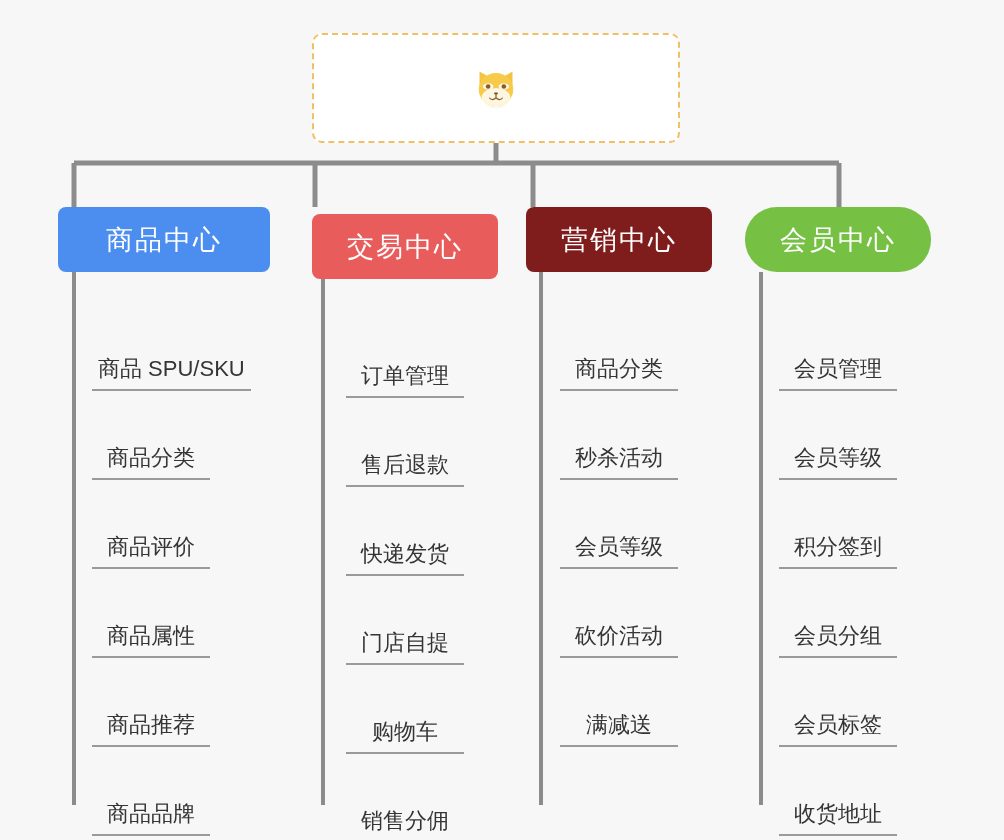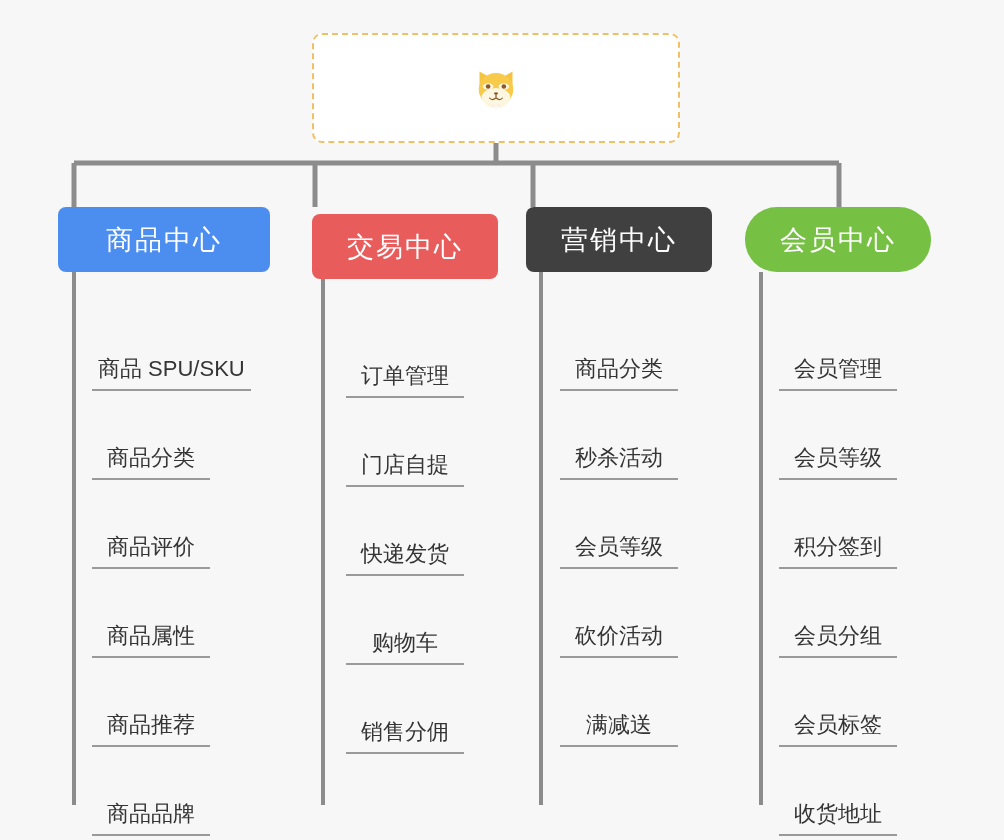--- a/index.html
+++ b/index.html
@@ -190,36 +190,39 @@
 
   <div class="branch" id="branch-1">
     <div class="branch-head" style="background: rgb(232, 92, 92);">
       <span>交易中心</span>
     </div>
     <div class="leaf-list">
       <div class="leaf-item">
         <span class="leaf-label">订单管理</span>
       </div>
       <div class="leaf-item">
+        <span class="leaf-label">售后退款</span>
+      </div>
+      <div class="leaf-item">
+        <span class="leaf-label">快递发货</span>
+      </div>
+      <div class="leaf-item">
         <span class="leaf-label">门店自提</span>
       </div>
       <div class="leaf-item">
-        <span class="leaf-label">快递发货</span>
-      </div>
-      <div class="leaf-item">
         <span class="leaf-label">购物车</span>
       </div>
       <div class="leaf-item">
         <span class="leaf-label">销售分佣</span>
       </div>
     </div>
   </div>
 
   <div class="branch" id="branch-2">
-    <div class="branch-head" style="background: #404040;">
+    <div class="branch-head" style="background: #7f1d1d;">
       <span>营销中心</span>
     </div>
     <div class="leaf-list">
       <div class="leaf-item">
         <span class="leaf-label">商品分类</span>
       </div>
       <div class="leaf-item">
         <span class="leaf-label">秒杀活动</span>
       </div>
       <div class="leaf-item">

